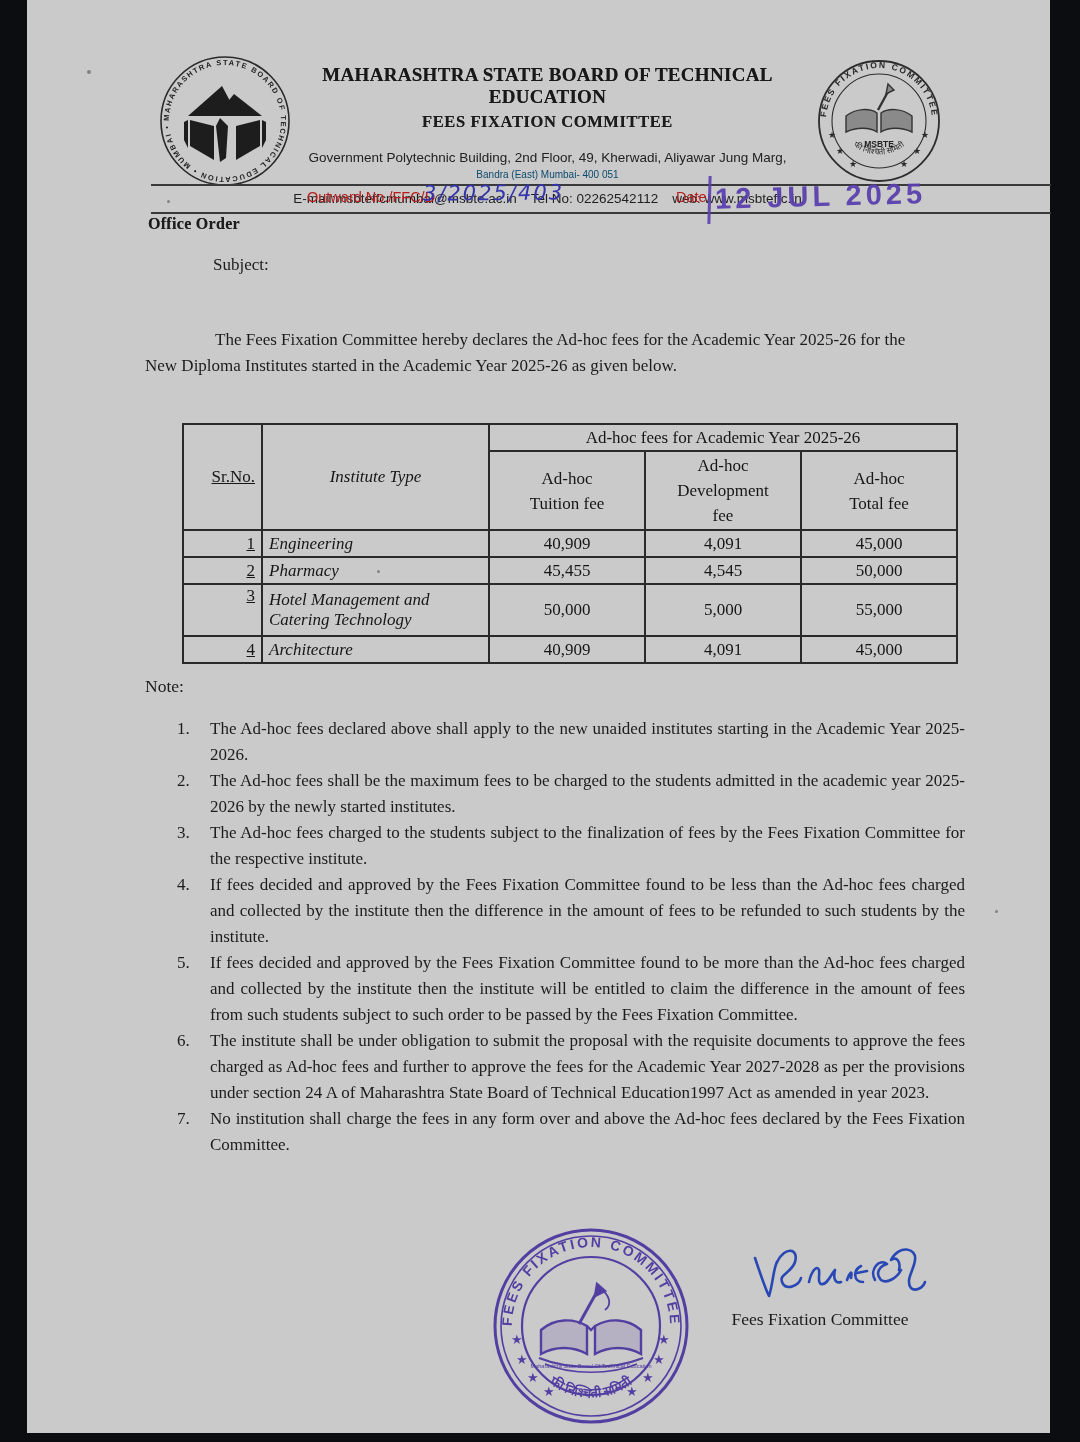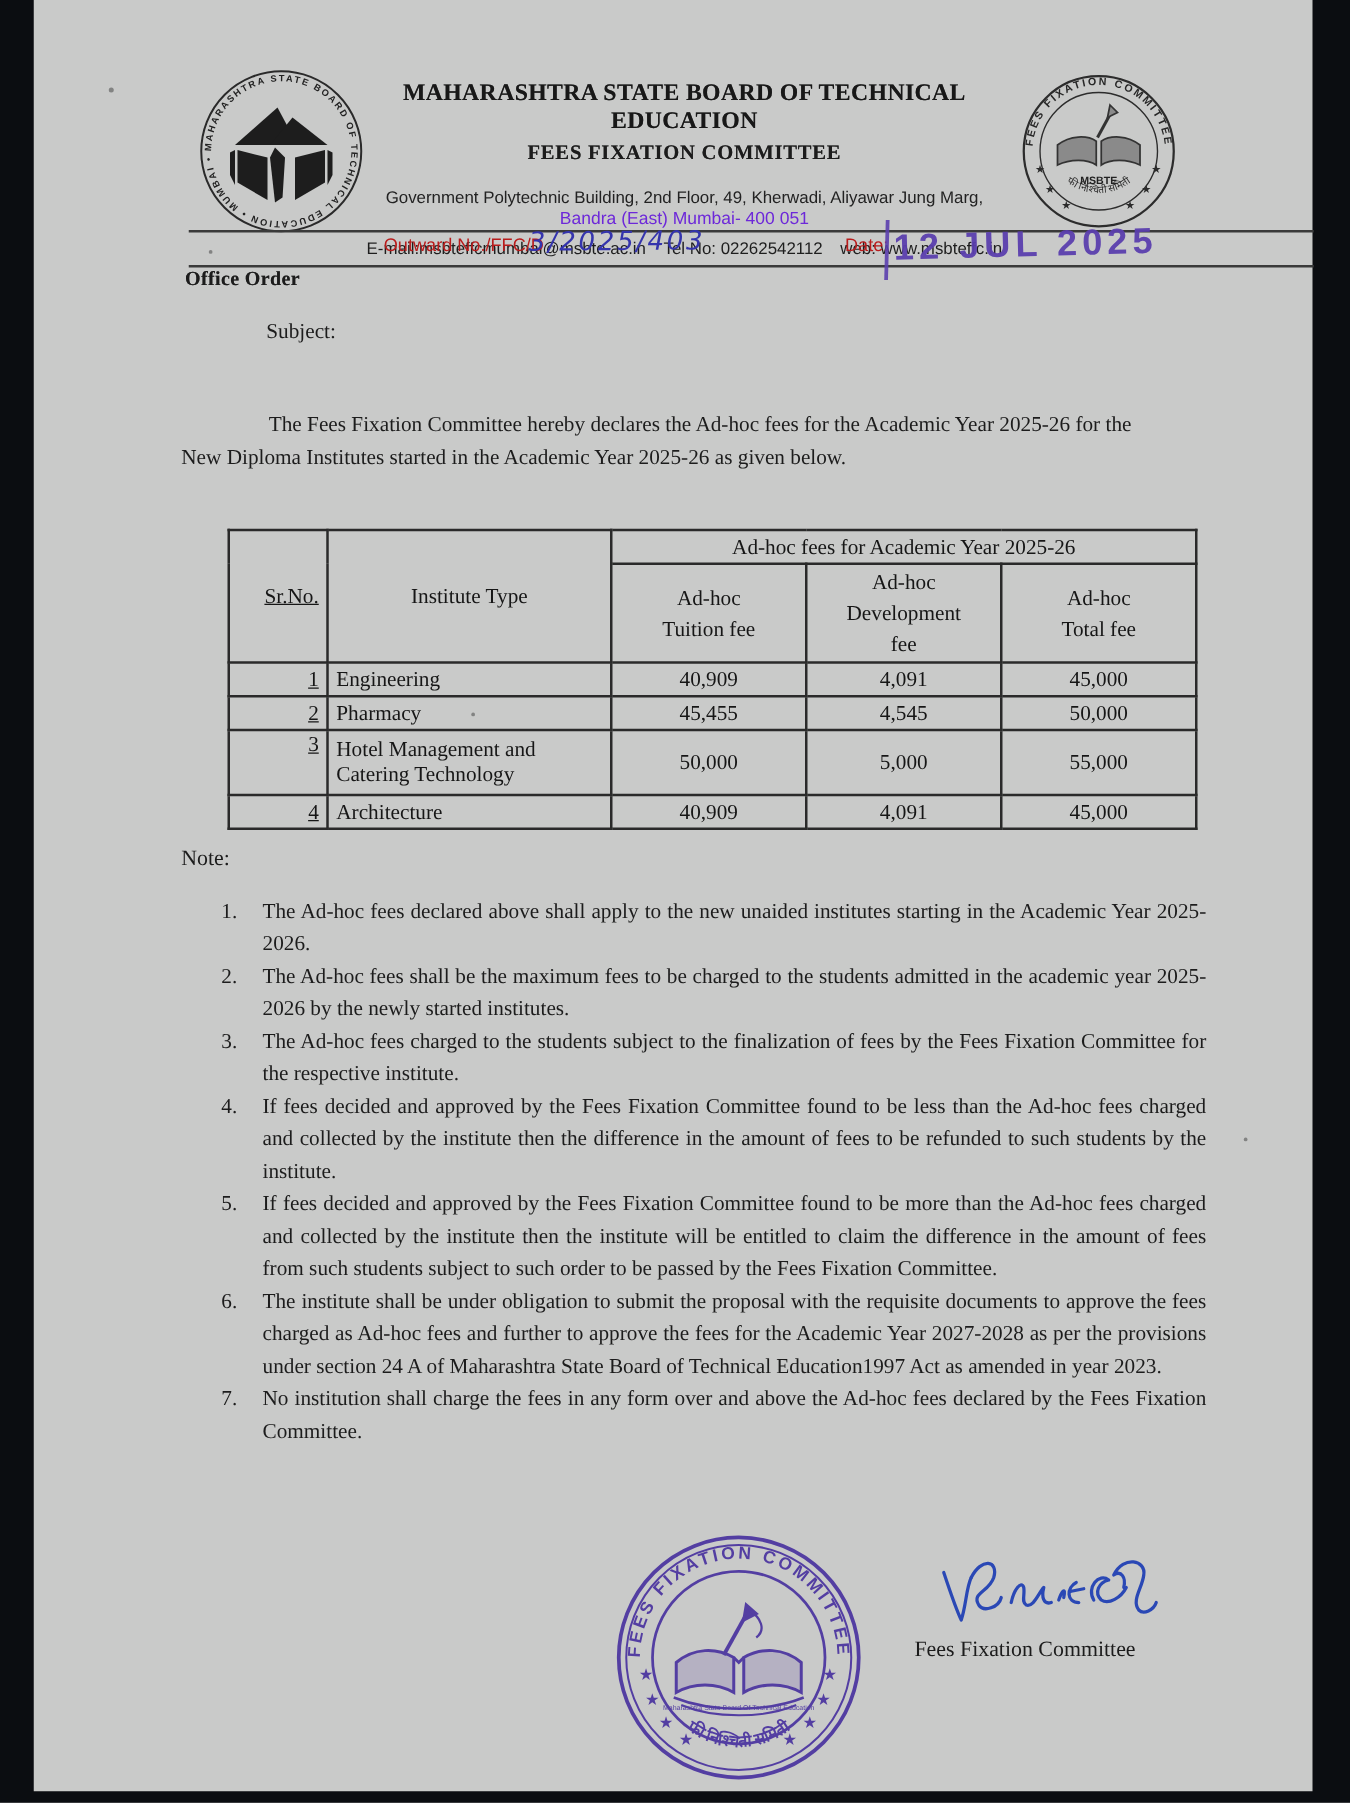--- a/index.html
+++ b/index.html
@@ -13,21 +13,21 @@
   }
 
   
   .seal-left  { position:absolute; left:131px; top:54px; }
   .seal-right { position:absolute; left:789px; top:58px; }
 
   .head-text { position:absolute; left:248px; top:64px; width:545px; text-align:center; }
   .org-name   { font-size:19px; font-weight:bold; letter-spacing:.3px; color:#181818; text-shadow:0 0 .5px rgba(0,0,0,.6); }
   .committee  { font-size:16.5px; font-weight:bold; margin-top:4px; letter-spacing:.6px; text-shadow:0 0 .5px rgba(0,0,0,.6); }
   .addr { font-family:"Liberation Sans", sans-serif; font-size:13.5px; color:#222; margin-top:17px; line-height:17px; }
-  .addr2 { font-family:"Liberation Sans", sans-serif; font-size:14px; color:#6d28d9; line-height:17px; }
+  .addr2 { font-family:"Liberation Sans", sans-serif; font-size:10px; color:#0c4a6e; line-height:17px; }
   .contact { font-family:"Liberation Sans", sans-serif; font-size:13.5px; color:#1e1e1e; margin-top:8px; }
   .contact span { margin:0 7px; }
 
   .rule { position:absolute; left:124px; width:900px; height:2px; background:#3a3a3a; }
   .rule.r1 { top:184px; }
   .rule.r2 { top:212px; }
 
   .outward-label, .date-label {
     position:absolute; font-family:"Liberation Sans", sans-serif; font-size:14.5px; color:#b91c1c; top:189px;
   }
@@ -52,21 +52,21 @@
   .subject { position:absolute; left:186px; top:251px; display:flex; font-size:17px; line-height:27.5px; }
   .subject .lbl { width:79px; }
   .subject .txt { width:650px; }
 
   .intro { position:absolute; left:118px; top:327px; width:788px; font-size:17px; line-height:26px; text-indent:70px; }
 
   
   .fee-table { position:absolute; left:155px; top:423px; border-collapse:collapse; table-layout:fixed; font-size:17px; color:#161616; }
   .fee-table th, .fee-table td { border:2px solid #2a2a2a; font-weight:normal; padding:1px 6px; }
   .fee-table .c-sr  { width:79px;  text-align:right;text-decoration:underline; }
-  .fee-table .c-it  { width:227px; text-align:left; }
+  .fee-table .c-it  { width:227px; text-align:left;font-style:italic; }
   .fee-table .c-f   { width:156px; text-align:center; }
   .fee-table .span-h{ text-align:center; height:27px; }
   .fee-table .sub-h { text-align:center; white-space:pre-line; height:77px; line-height:25px; vertical-align:middle; }
   .fee-table td { height:27px; }
   .fee-table .row3 td { height:52px; }
 
   
   .note-label { position:absolute; left:118px; top:676px; font-size:17.5px; }
   .note-list { position:absolute; left:150px; top:716px; width:788px; font-size:17px; line-height:26px; }
   .note-item { display:flex; }

